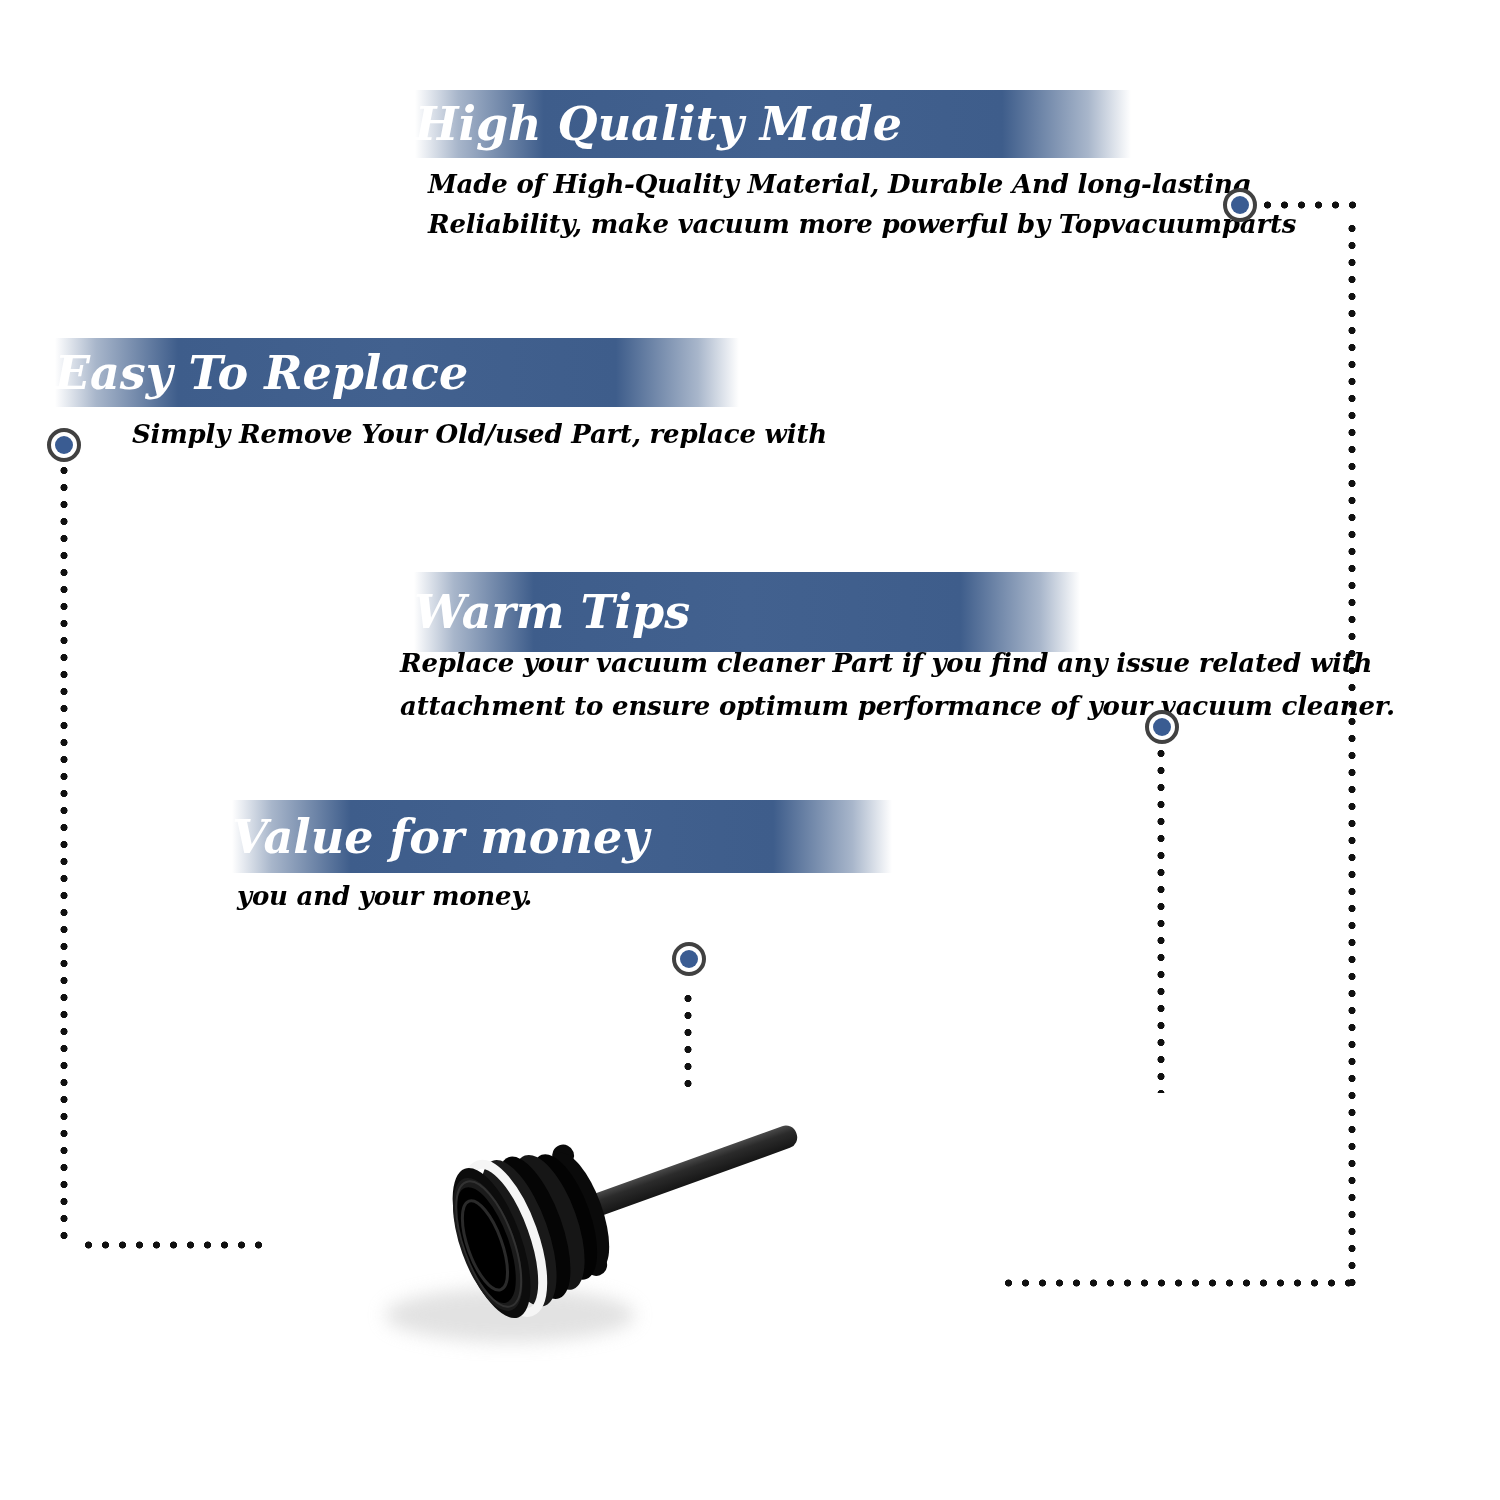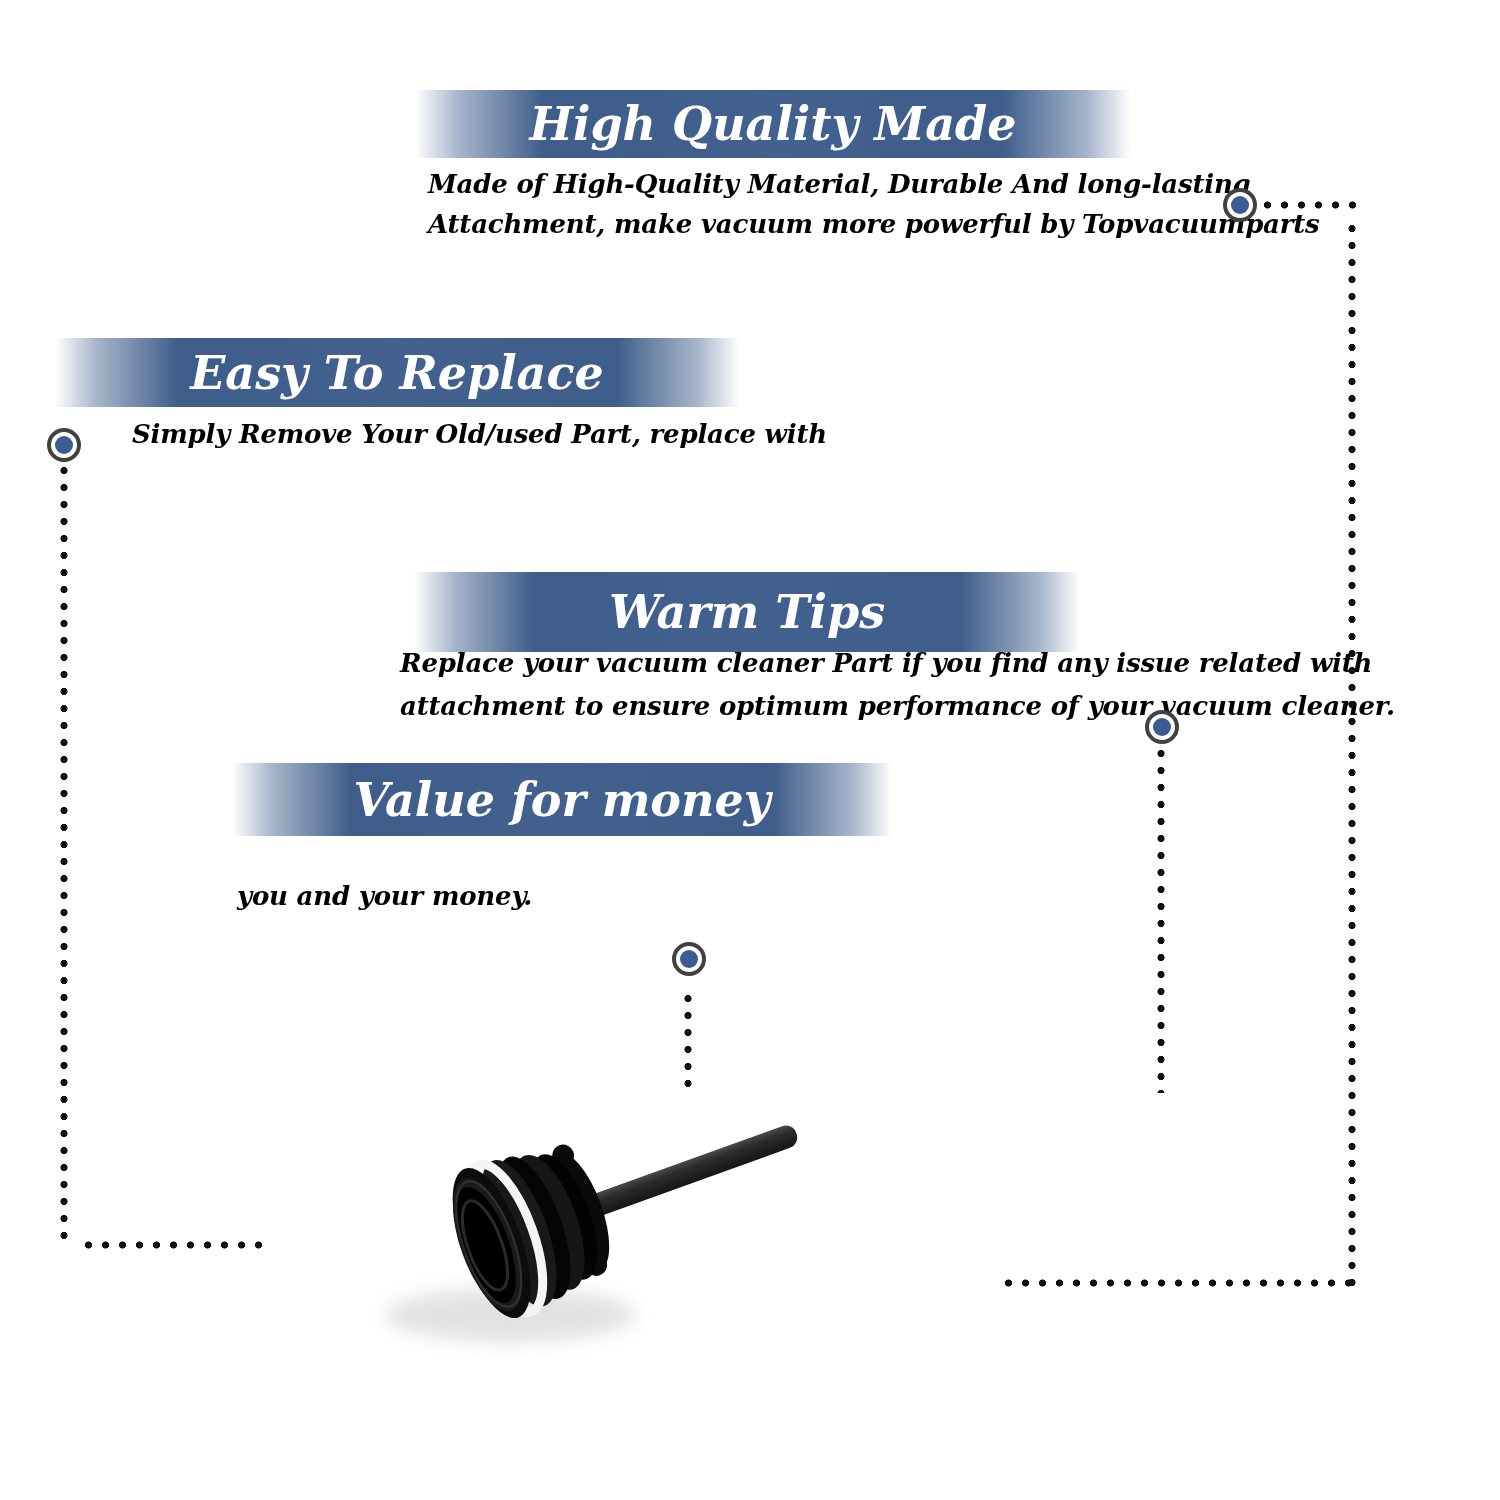--- a/index.html
+++ b/index.html
@@ -1,32 +1,32 @@
 <!DOCTYPE html>
 <html><head>
 <meta charset="utf-8">
 <style>
   html,body{margin:0;padding:0;background:#ffffff;}
   #canvas{position:relative;width:1500px;height:1500px;background:#ffffff;overflow:hidden;
           font-family:"DejaVu Serif",serif;}
   
-  .banner{position:absolute;display:flex;align-items:center;justify-content:center;
+  .banner{position:absolute;display:flex;align-items:center;justify-content:flex-start;
           color:#ffffff;font-style:italic;font-weight:700;font-size:46px;white-space:nowrap;
           background:linear-gradient(90deg,
             rgba(255,255,255,0) 0%,
             rgba(62,93,139,0.45) 6%,
             #3e5d8b 18%,
             #42618f 50%,
             #3e5d8b 82%,
             rgba(62,93,139,0.45) 94%,
             rgba(255,255,255,0) 100%);}
   .banner1{left:415px;top:90px;width:716px;height:68px;}
   .banner2{left:55px;top:338px;width:684px;height:69px;}
   .banner3{left:414px;top:572px;width:666px;height:80px;}
-  .banner4{left:232px;top:763px;width:660px;height:73px;}
+  .banner4{left:232px;top:800px;width:660px;height:73px;}
   
   .body-text{position:absolute;color:#000000;font-style:italic;font-weight:700;
              font-size:26px;letter-spacing:-0.2px;white-space:nowrap;}
   .text1{left:428px;top:164px;line-height:40px;}
   .text2{left:100px;top:412px;line-height:44px;margin-left:32px;}
   .text3{left:400px;top:642px;width:850px;text-align:center;line-height:43px;}
   .text4{left:237px;top:874px;line-height:45px;}
   
   .marker{position:absolute;width:26px;height:26px;border:4px solid #414141;border-radius:50%;
           background:#ffffff;display:flex;align-items:center;justify-content:center;}
@@ -43,21 +43,21 @@
 </head>
 <body>
 
 <div id="canvas">
 
   <div class="banner banner1">
     <span>High Quality Made</span>
   </div>
   <div class="body-text text1">
     <div>Made of  High-Quality Material, Durable And long-lasting</div>
-    <div>Attachment, make vacuum more powerful by Topvacuumparts</div>
+    <div>Reliability, make vacuum more powerful by Topvacuumparts</div>
   </div>
 
   <div class="banner banner2">
     <span>Easy To Replace</span>
   </div>
   <div class="body-text text2">
     <div>Simply Remove Your Old/used Part, replace with</div>
   </div>
 
   <div class="banner banner3">

